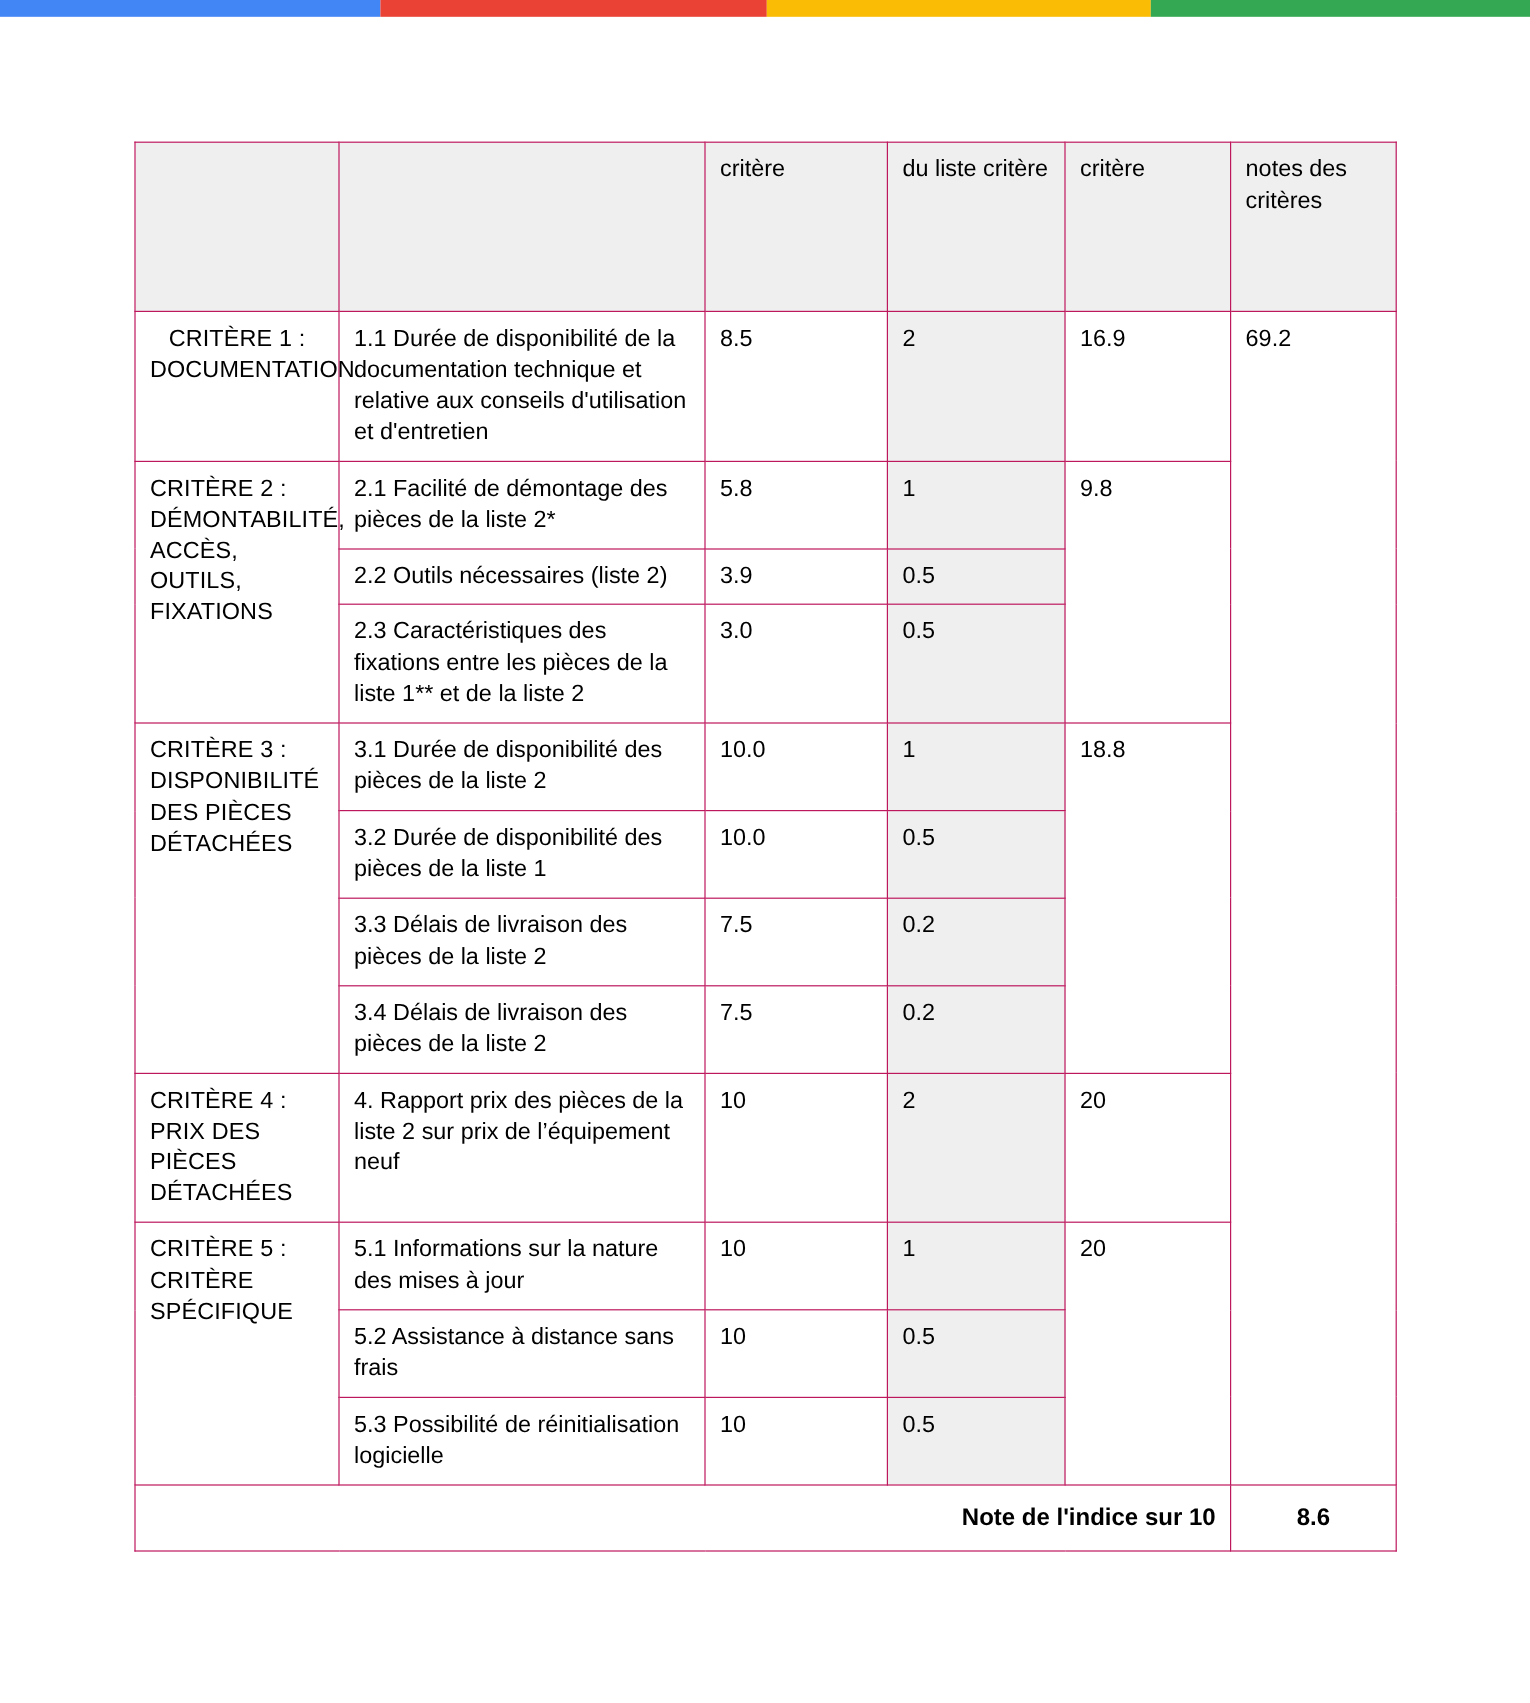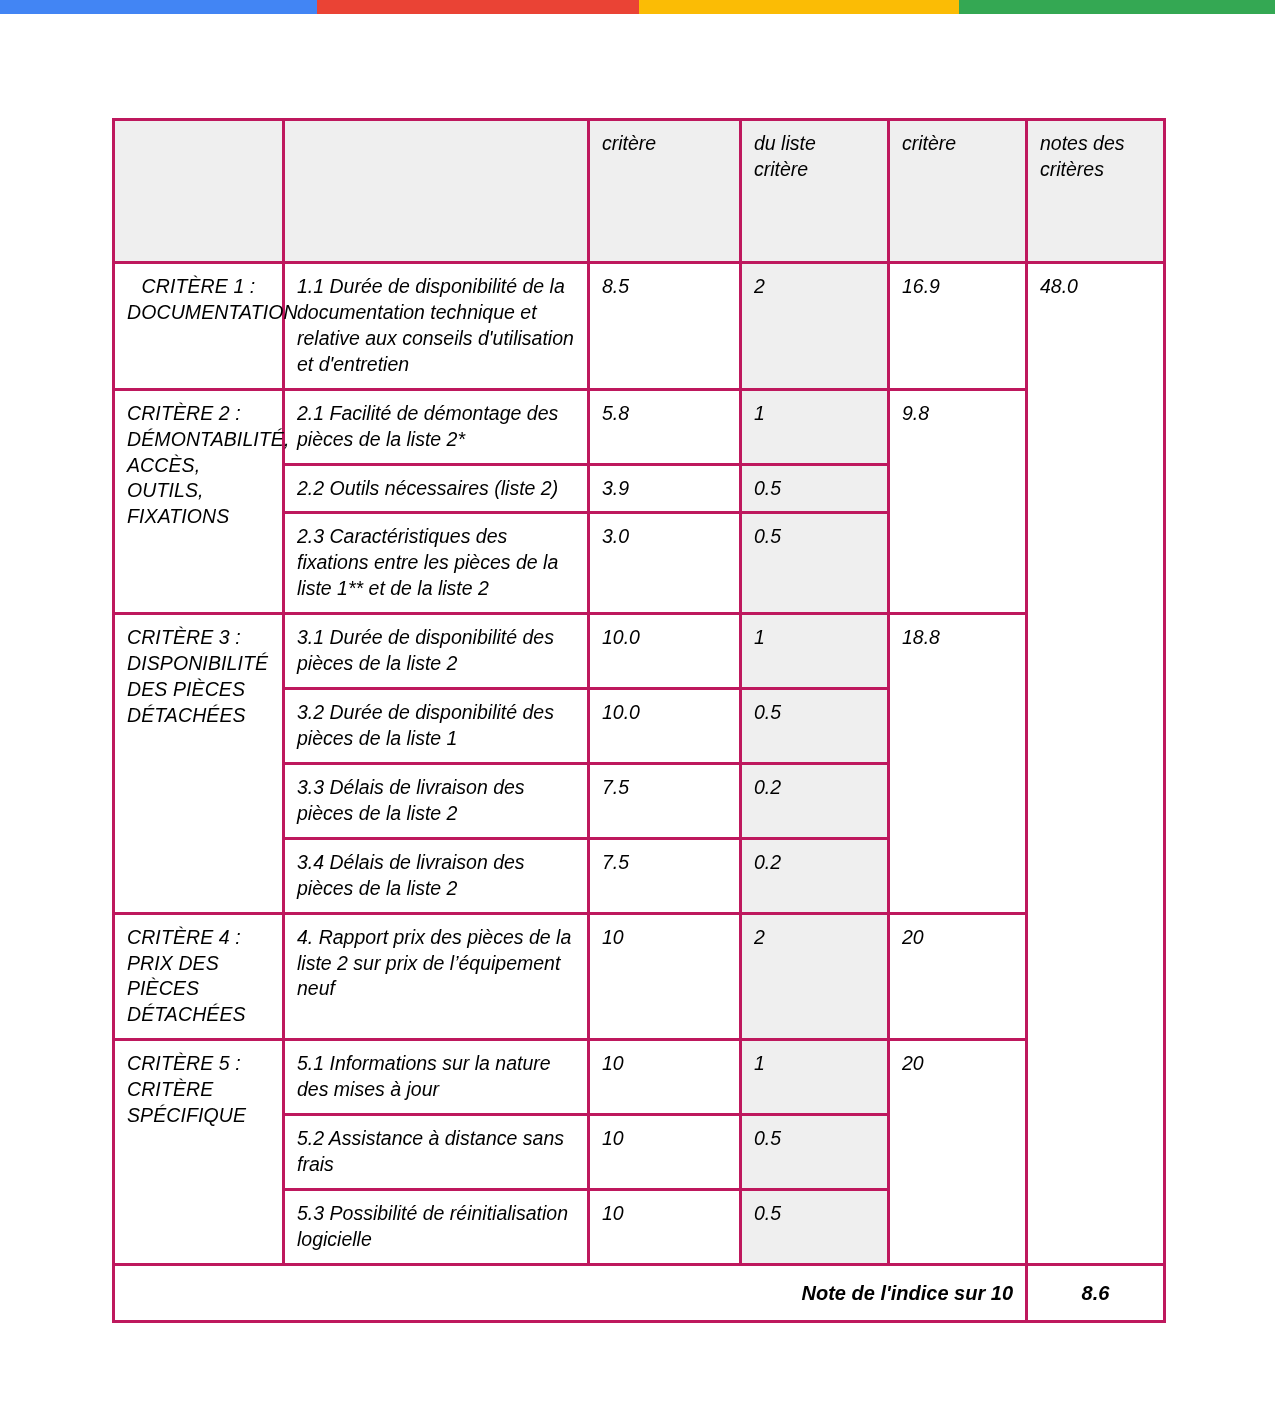--- a/index.html
+++ b/index.html
@@ -30,28 +30,27 @@
     padding: 104px 112px 0 112px;
     box-sizing: border-box;
   }
 
   table.index-table {
     border-collapse: collapse;
     width: 1051px;
     table-layout: fixed;
   }
   table.index-table td, table.index-table th {
-    border: 3px solid #be185d;
+    border: 1px solid #be185d;
     vertical-align: top;
     padding: 10px 12px;
     font-size: 19.5px;
     line-height: 1.33;
     font-weight: normal;
     text-align: left;
-    font-style: italic;
   }
 
   
   col.c1 { width: 170px; }
   col.c2 { width: 305px; }
   col.c3 { width: 152px; }
   col.c4 { width: 148px; }
   col.c5 { width: 138px; }
   col.c6 { width: 138px; }
 
@@ -155,21 +154,21 @@
       </tr>
     </thead>
     <tbody>
 
       <tr>
         <td class="cat center" rowspan="1">CRITÈRE 1 : DOCUMENTATION</td>
         <td class="sub">1.1 Durée de disponibilité de la documentation technique et relative aux conseils d'utilisation et d'entretien</td>
         <td class="note">8.5</td>
         <td class="coef">2</td>
         <td class="crit">16.9</td>
-        <td class="total" rowspan="12">48.0</td>
+        <td class="total" rowspan="12">69.2</td>
       </tr>
 
       <tr>
         <td class="cat" rowspan="3">CRITÈRE 2 : DÉMONTABILITÉ, ACCÈS, OUTILS, FIXATIONS</td>
         <td class="sub">2.1 Facilité de démontage des pièces de la liste 2*</td>
         <td class="note">5.8</td>
         <td class="coef">1</td>
         <td class="crit" rowspan="3">9.8</td>
       </tr>
       <tr>

